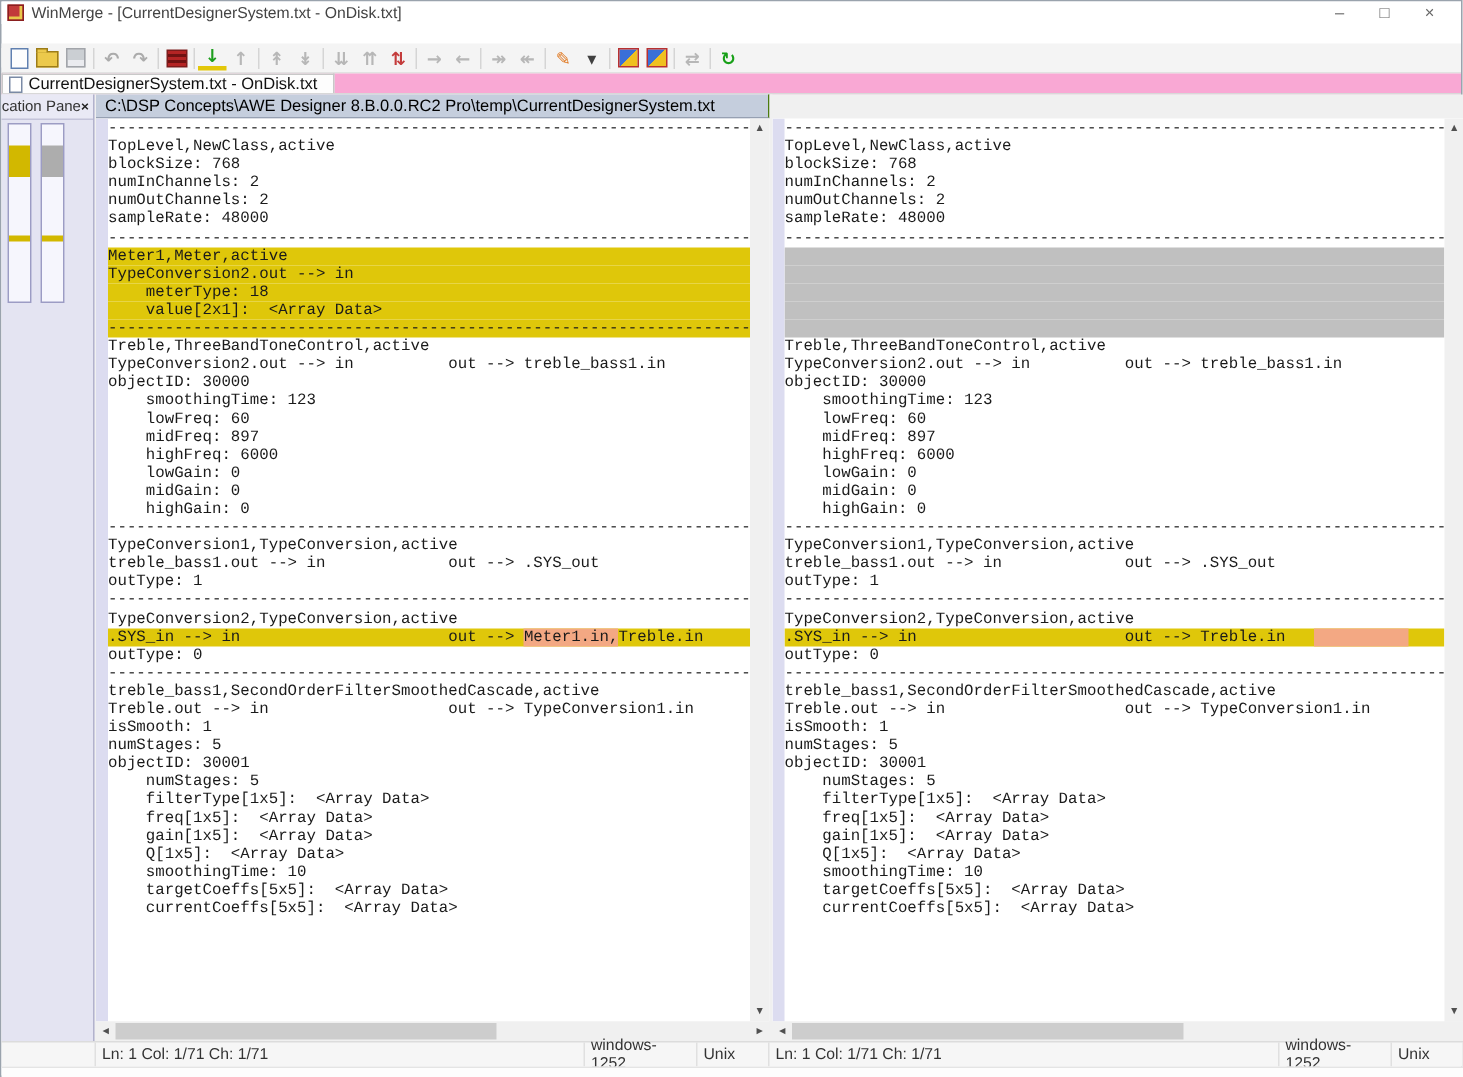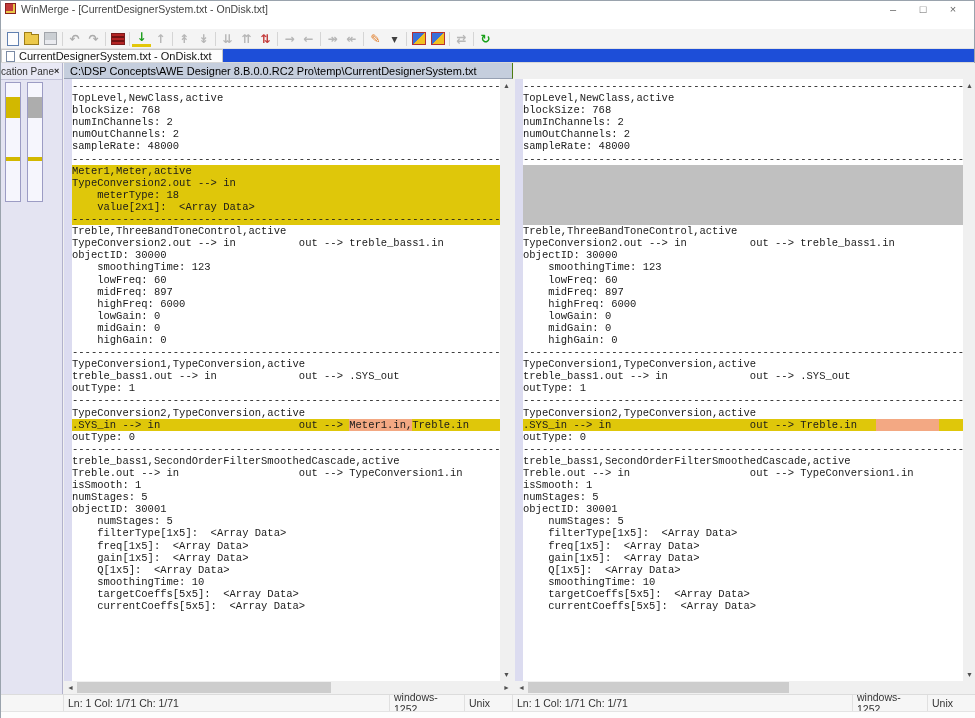--- a/index.html
+++ b/index.html
@@ -39,21 +39,21 @@
     background:#ecc94b;border:1px solid #9c7c18;border-bottom:none;}
   .shape-floppy{width:11px;height:11px;background:#c2c6cc;border:1px solid #8e9298;
     box-shadow:inset 0 -4px 0 #e8eaee;}
   .shape-options{width:12px;height:10px;border:1px solid #7c1c1c;
     background:repeating-linear-gradient(180deg,#b42424 0 2px,#701212 2px 4px);}
   .shape-nextdiff{border-bottom:3px solid #e3c70a;height:14px !important;}
   .shape-copyall{width:12px;height:11px;border:1px solid #b83030;
     background:linear-gradient(135deg,#3a6fd8 0 50%,#f0c020 50% 100%);}
   .disabled{opacity:.8;}
   
-  .tabbar{position:absolute;left:0;top:48px;width:100%;height:14px;background:#1d4ed8;
+  .tabbar{position:absolute;left:0;top:48px;width:100%;height:14px;background:#f9a8d4;
     border-bottom:1px solid #d8d8d8;box-sizing:border-box;display:flex;}
   .tab{background:#fdfdfd;border:1px solid #c8c8c8;border-bottom:none;display:flex;align-items:center;
     padding:0 10px 0 4px;font-size:11px;color:#111;gap:4px;}
   .tab-icon{width:7px;height:9px;background:#fff;border:1px solid #7a8aa5;}
   
   .main{position:absolute;left:0;top:62px;width:975px;height:631px;background:#f0f0f0;}
   .locpane{position:absolute;left:0;top:0;width:62px;height:631px;background:var(--c-locbg);
     border-right:1px solid #b2b2cc;box-sizing:border-box;}
   .loc-header{height:16px;background:#e9e9f5;border-bottom:1px solid #c4c4da;display:flex;
     align-items:center;font-size:10px;color:#333;overflow:hidden;white-space:nowrap;}

